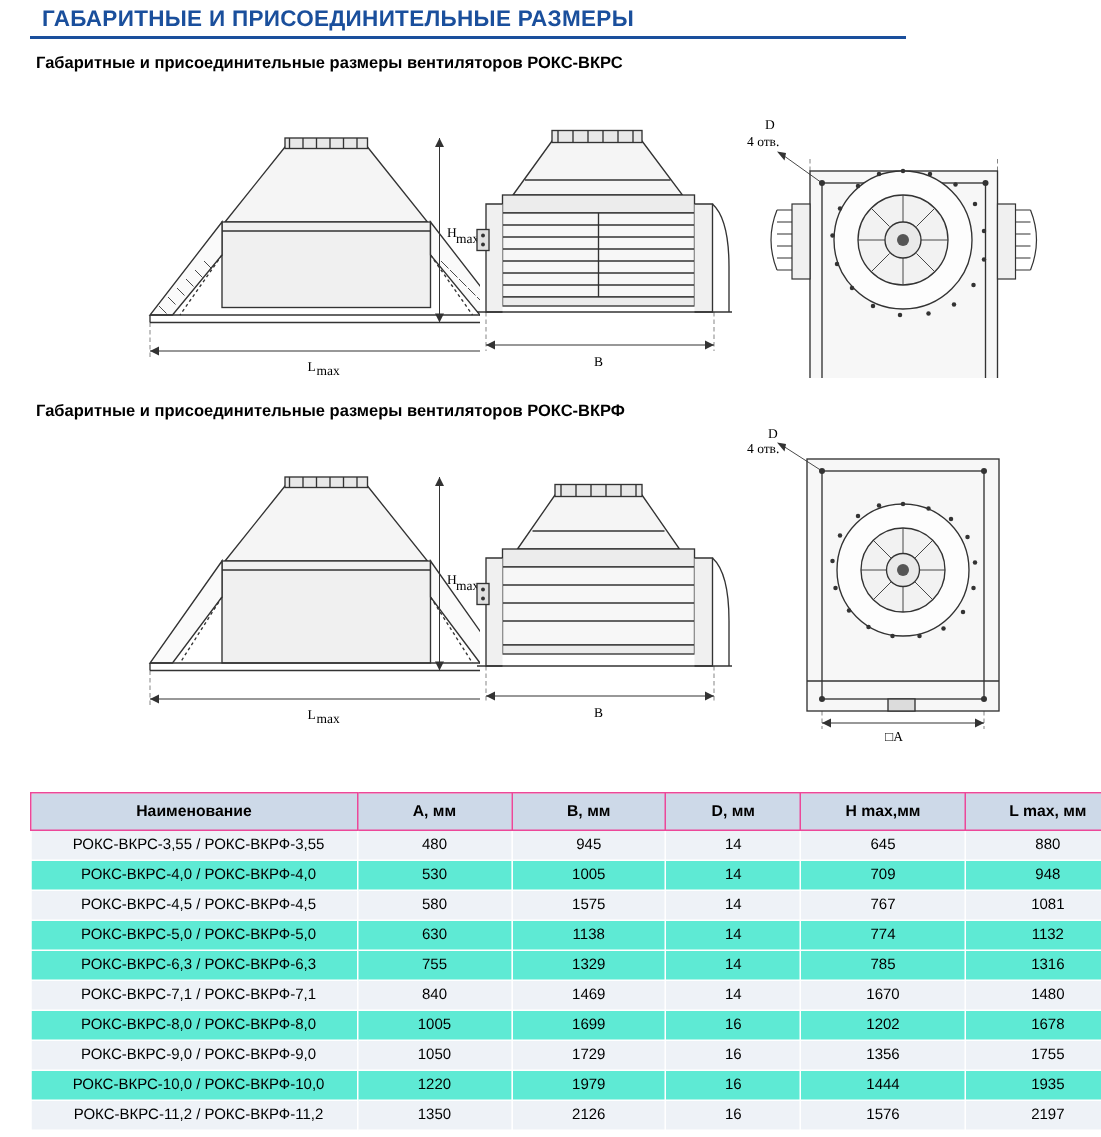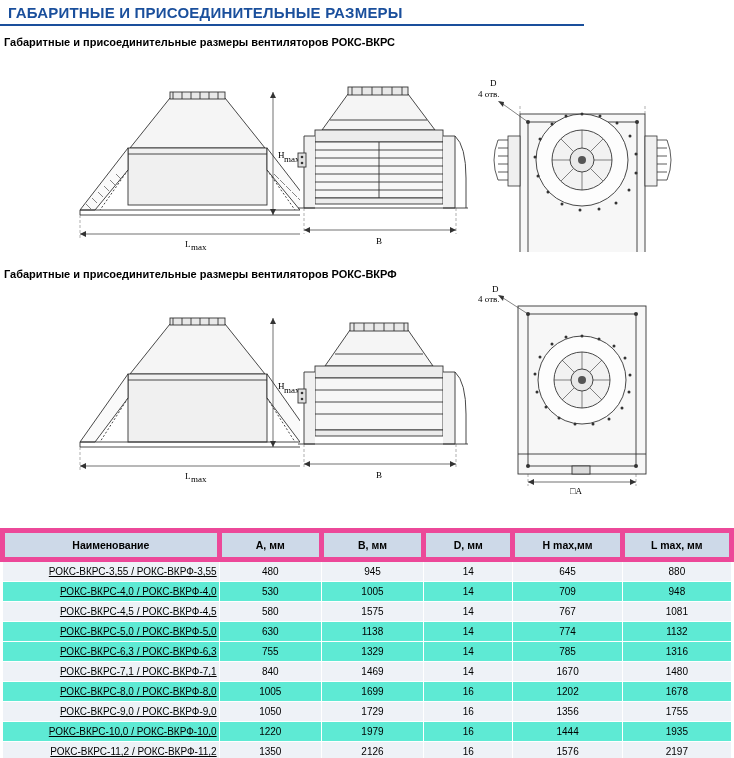--- a/index.html
+++ b/index.html
@@ -12,20 +12,21 @@
     height: 758px;
     font-family: "Liberation Sans", sans-serif;
     color: #000;
     position: relative;
     overflow: hidden;
   }
   .page {
     width: 584px;
     height: 758px;
     position: relative;
+    margin-left: 20px;
   }
   
   .page-title {
     font-size: 15px;
     font-weight: bold;
     color: #1a4f9c;
     padding: 4px 0 3px 8px;
     letter-spacing: 0.2px;
   }
   .title-rule {
@@ -66,37 +67,36 @@
     width: 734px;
   }
   table.spec {
     border-collapse: collapse;
     width: 734px;
     font-size: 10px;
     font-family: "Liberation Sans", sans-serif;
   }
   table.spec th {
     background: #cdd9e8;
-    border: 5px solid #ec4899;
+    border: 1px solid #ec4899;
     font-weight: bold;
     font-size: 10.5px;
     padding: 6px 2px;
     text-align: center;
     color: #000;
   }
   table.spec td {
     border: 1px solid #ffffff;
     padding: 4px 2px;
     text-align: center;
     color: #000;
   }
   table.spec td.name {
-    text-align: right;
+    text-align: center;
     padding-left: 8px;
-    text-decoration: underline;
   }
   table.spec tr.odd td {
     background: #eef2f7;
   }
   table.spec tr.even td {
     background: #5eead4;
   }
   table.spec col.c-name { width: 218px; }
   table.spec col.c-a { width: 103px; }
   table.spec col.c-b { width: 103px; }

